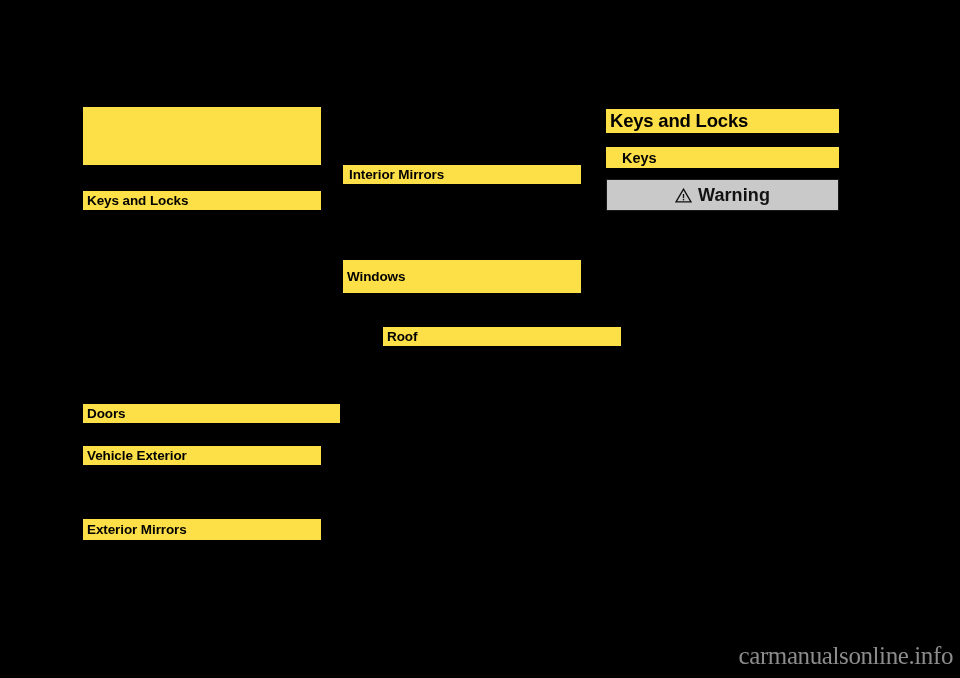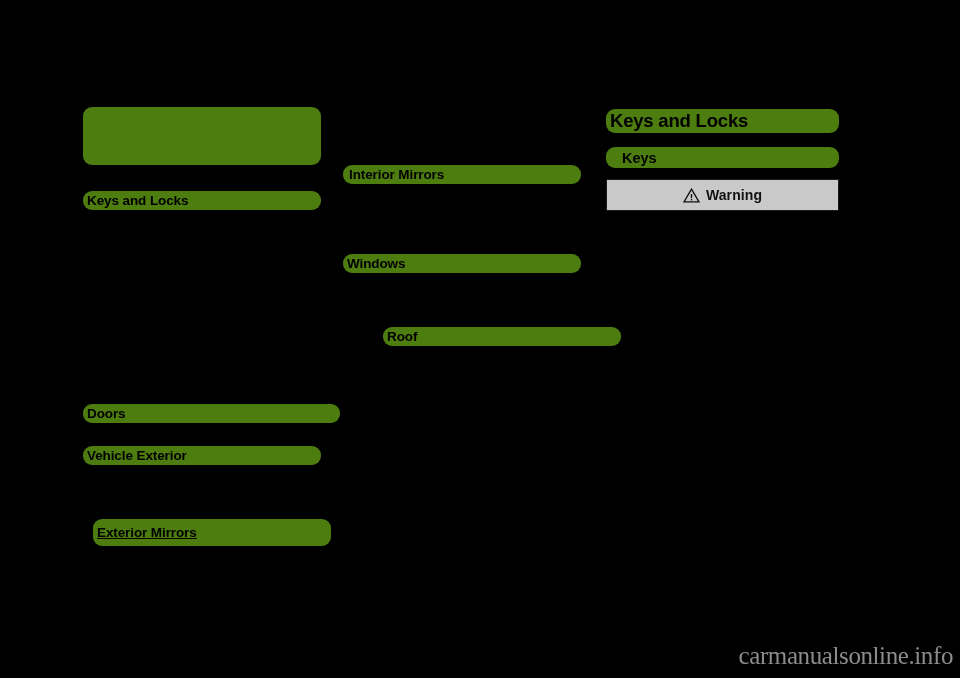--- a/index.html
+++ b/index.html
@@ -19,29 +19,28 @@
 
   .page {
     position: absolute;
     inset: 0;
     background: #000000;
   }
 
   
   .hl {
     position: absolute;
-    background: #4d7c0f;
+    background: #fde047;
     color: #000000;
     font-weight: bold;
     display: flex;
     align-items: center;
     box-sizing: border-box;
     white-space: pre;
     overflow: hidden;
-    border-radius: 9px;
   }
 
   
   .chapter-title {
     left: 83px;
     top: 107px;
     width: 238px;
     height: 58px;
     font-size: 22.5px;
     line-height: 28px;
@@ -54,41 +53,41 @@
   .sec {
     font-size: 13.5px;
     padding-left: 4px;
     letter-spacing: -0.1px;
   }
 
   
   .sec-keys-locks      { left: 83px;  top: 191px; width: 238px; height: 19px; }
   .sec-doors           { left: 83px;  top: 404px; width: 257px; height: 19px; }
   .sec-vehicle-sec     { left: 83px;  top: 446px; width: 238px; height: 19px; }
-  .sec-exterior-mirror { left: 93px;  top: 519px; width: 238px; height: 27px; text-decoration: underline; }
+  .sec-exterior-mirror { left: 83px;  top: 519px; width: 238px; height: 21px; }
 
   
   .ghost {
     position: absolute;
     left: 85px;
     top: 465px;
     width: 236px;
     height: 8px;
     overflow: hidden;
     color: #ffffff;
     font-size: 9px;
     font-weight: bold;
     line-height: 9px;
     white-space: pre;
     opacity: 0.92;
   }
 
   
   .sec-interior-mirror { left: 343px; top: 165px; width: 238px; height: 19px; padding-left: 6px; }
-  .sec-windows         { left: 343px; top: 254px; width: 238px; height: 19px; }
+  .sec-windows         { left: 343px; top: 260px; width: 238px; height: 33px; }
   .sec-roof            { left: 343px; top: 327px; width: 238px; height: 19px; margin-left: 40px; }
 
   
   .heading-keys-locks {
     left: 606px;
     top: 109px;
     width: 233px;
     height: 24px;
     font-size: 18.5px;
     padding-left: 4px;
@@ -118,21 +117,21 @@
     justify-content: center;
     gap: 6px;
   }
   .warning-icon {
     width: 17px;
     height: 15px;
     display: block;
   }
   .warning-label {
     font-family: "Liberation Sans", sans-serif;
-    font-size: 14px;
+    font-size: 18px;
     font-weight: bold;
     color: #111111;
     letter-spacing: 0.1px;
   }
 
   
   .watermark {
     position: absolute;
     right: 7px;
     bottom: 8px;

